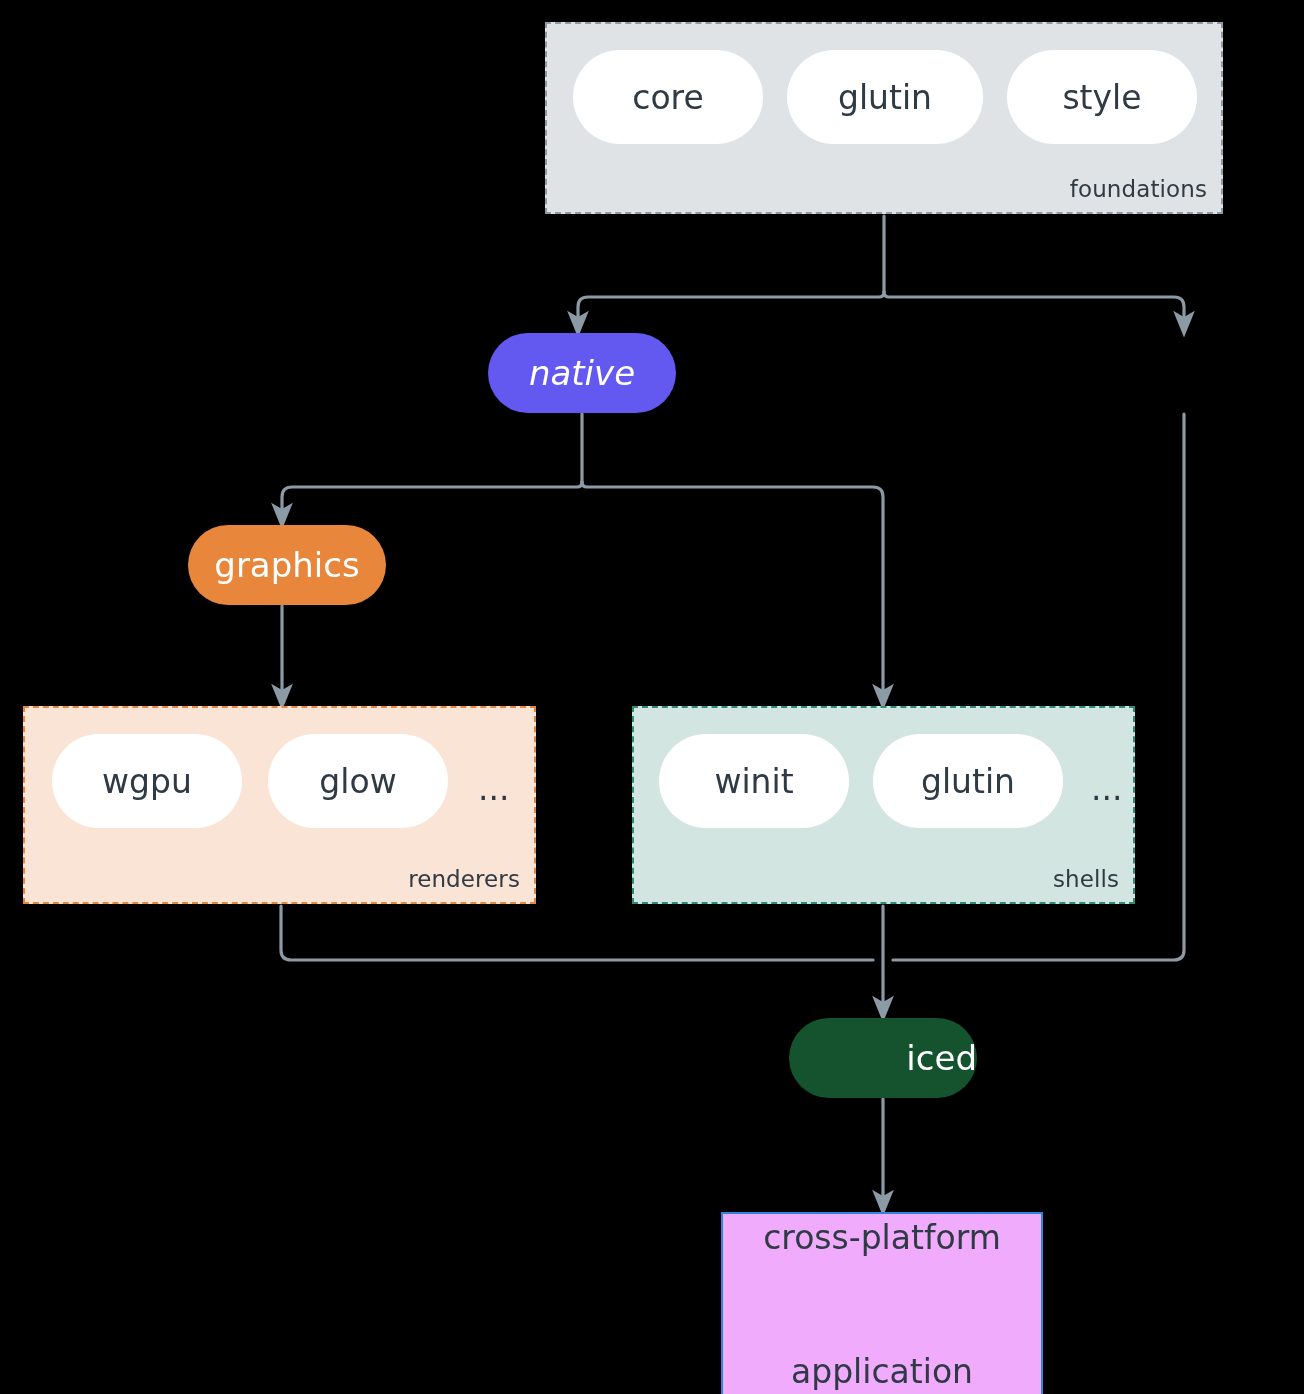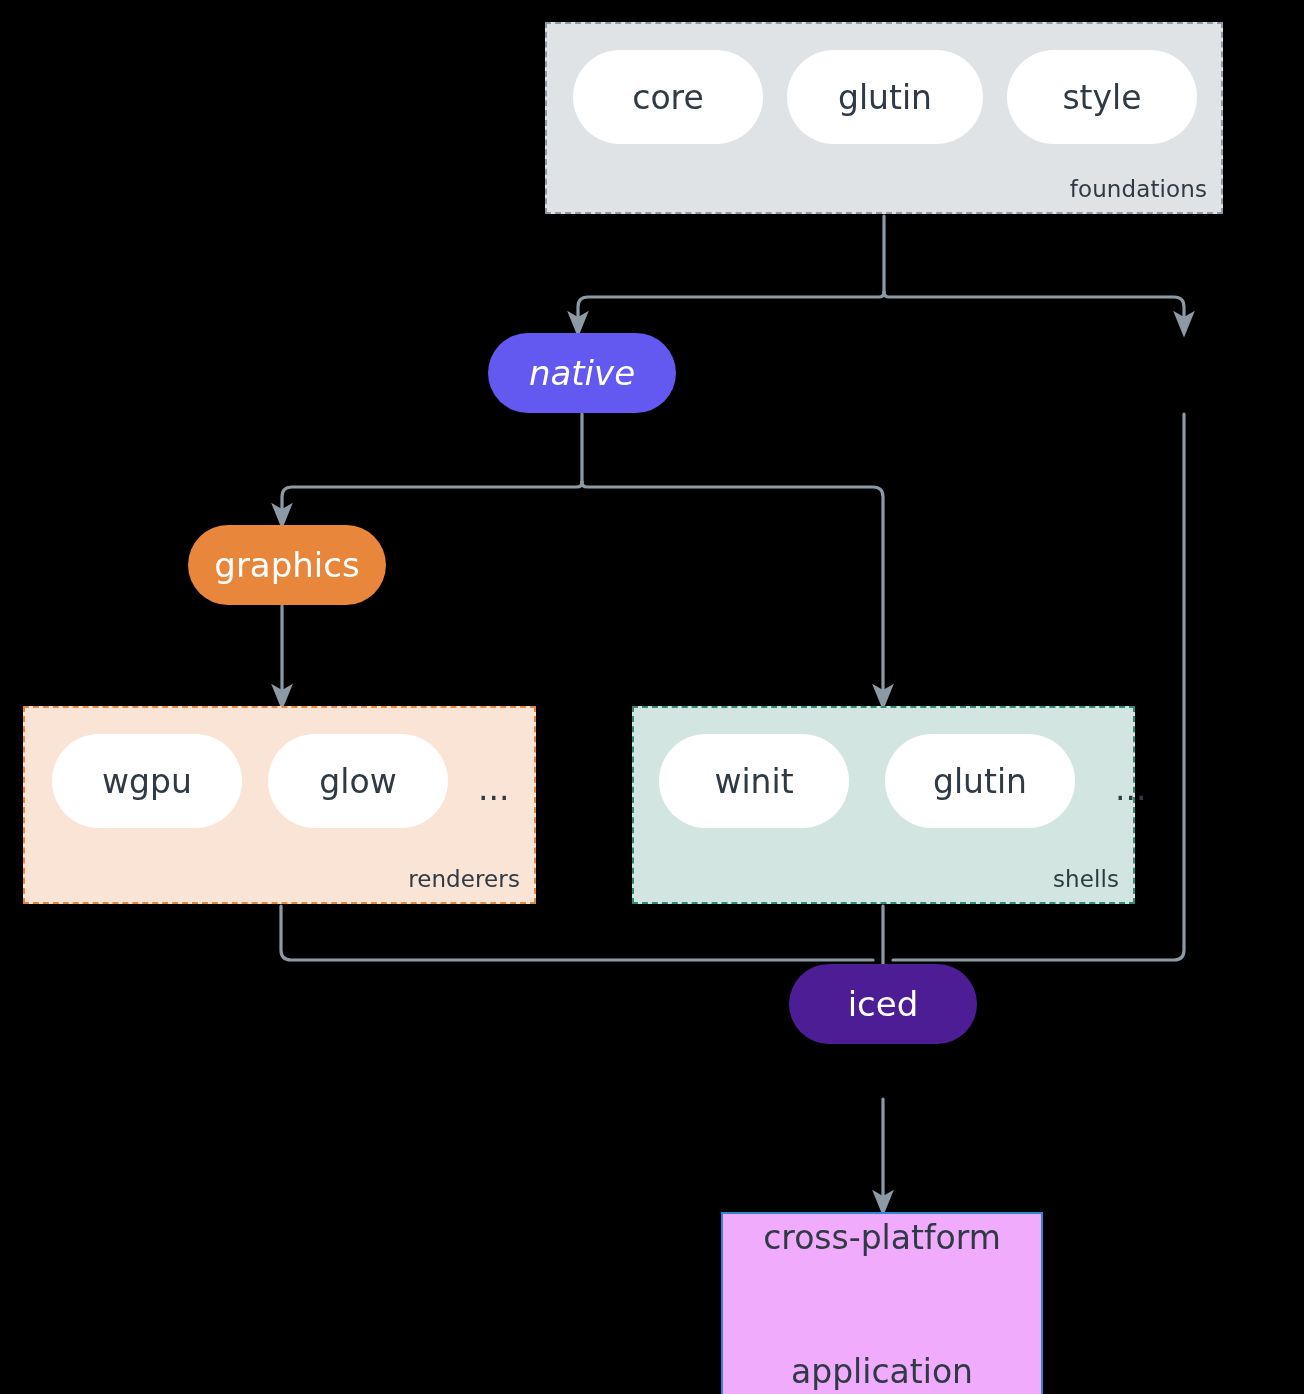--- a/index.html
+++ b/index.html
@@ -68,21 +68,21 @@
   .group-renderers .chips { left: 27px; top: 26px; gap: 26px; }
 
   .group-shells {
     left: 632px;
     top: 706px;
     width: 503px;
     height: 198px;
     background: #d3e5e0;
     border: 2px dashed #2e8b77;
   }
-  .group-shells .chips { left: 25px; top: 26px; gap: 36px; }
+  .group-shells .chips { left: 25px; top: 26px; gap: 24px; }
 
   
   .chip {
     background: #ffffff;
     border-radius: 48px;
     height: 94px;
     display: flex;
     align-items: center;
     justify-content: center;
     color: #2f3a45;
@@ -114,21 +114,21 @@
     align-items: center;
     justify-content: center;
     border-radius: 60px;
     color: #ffffff;
     font-size: 34px;
     box-sizing: border-box;
   }
   .node-native   { left: 488px; top: 333px; width: 188px; height: 80px; background: #6358f0; font-style: italic; }
   .node-web      { left: 1092px; top: 333px; width: 183px; height: 80px; background: #6358f0; }
   .node-graphics { left: 188px; top: 525px; width: 198px; height: 80px; background: #e8873c; }
-  .node-iced     { left: 789px; top: 964px; width: 188px; height: 80px; background: #4c1d95; }
+  .node-iced     { left: 789px; top: 1018px; width: 188px; height: 80px; background: #14532d; justify-content: flex-end; }
 
   
   .rect-node {
     position: absolute;
     left: 721px;
     top: 1212px;
     width: 322px;
     height: 186px;
     background: #f0abfc;
     border: 2px solid #2e86d8;

